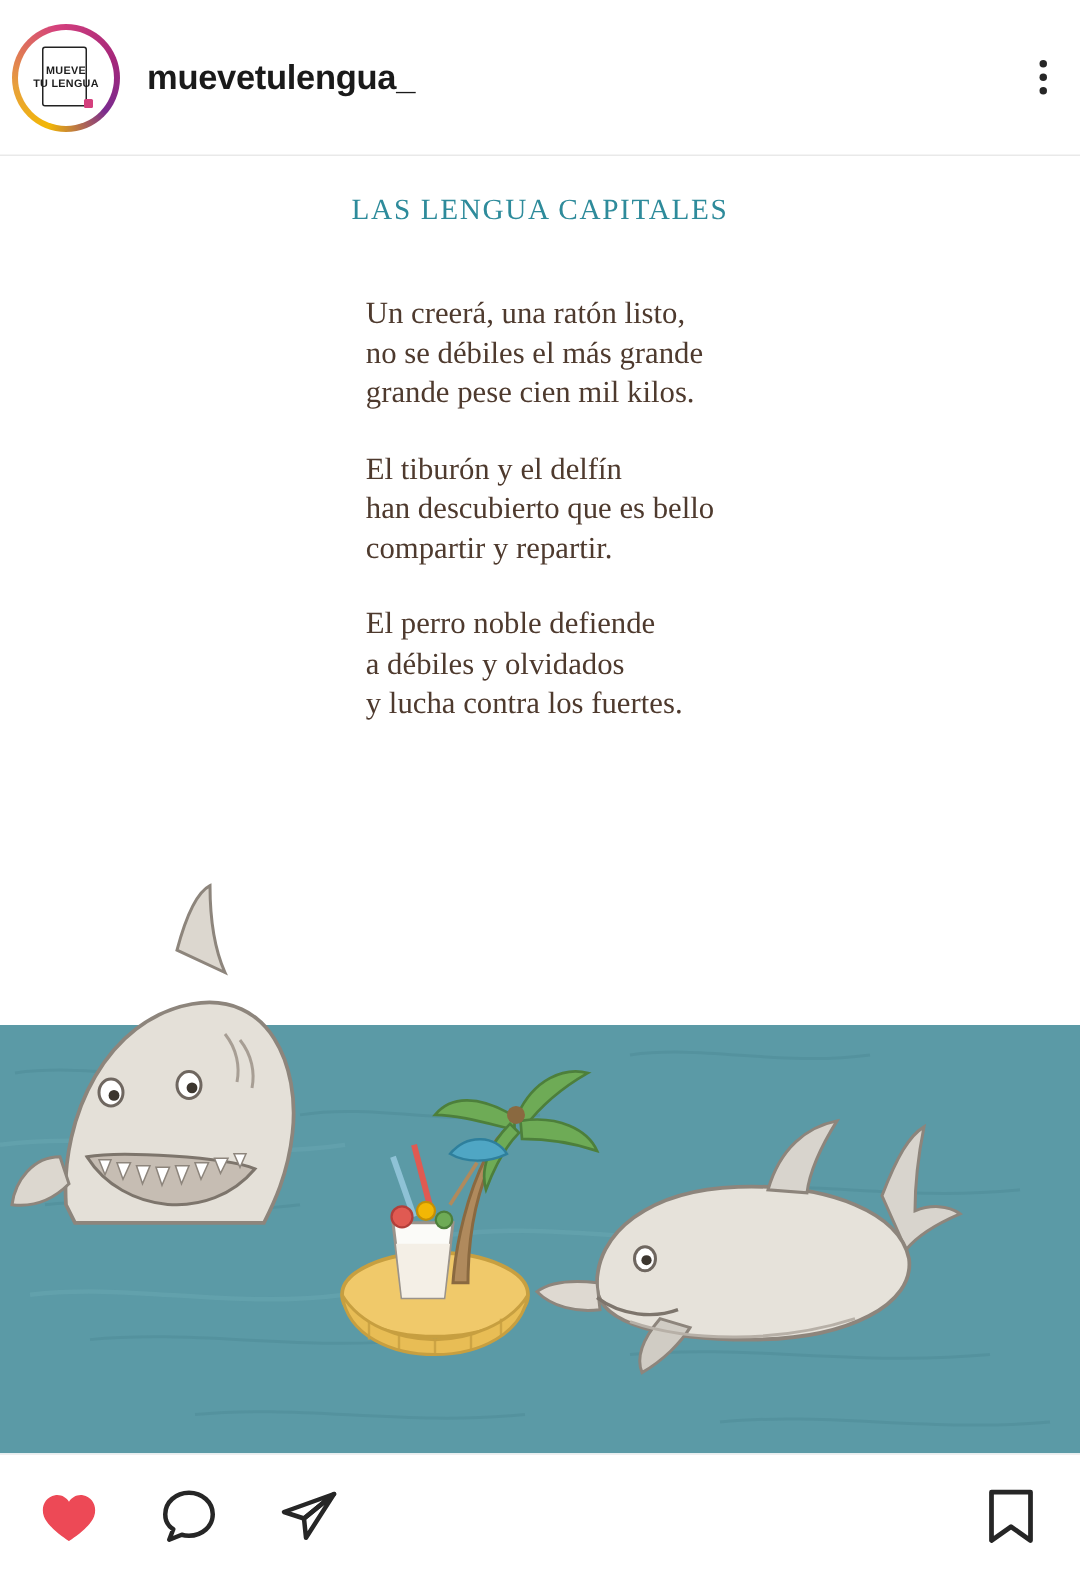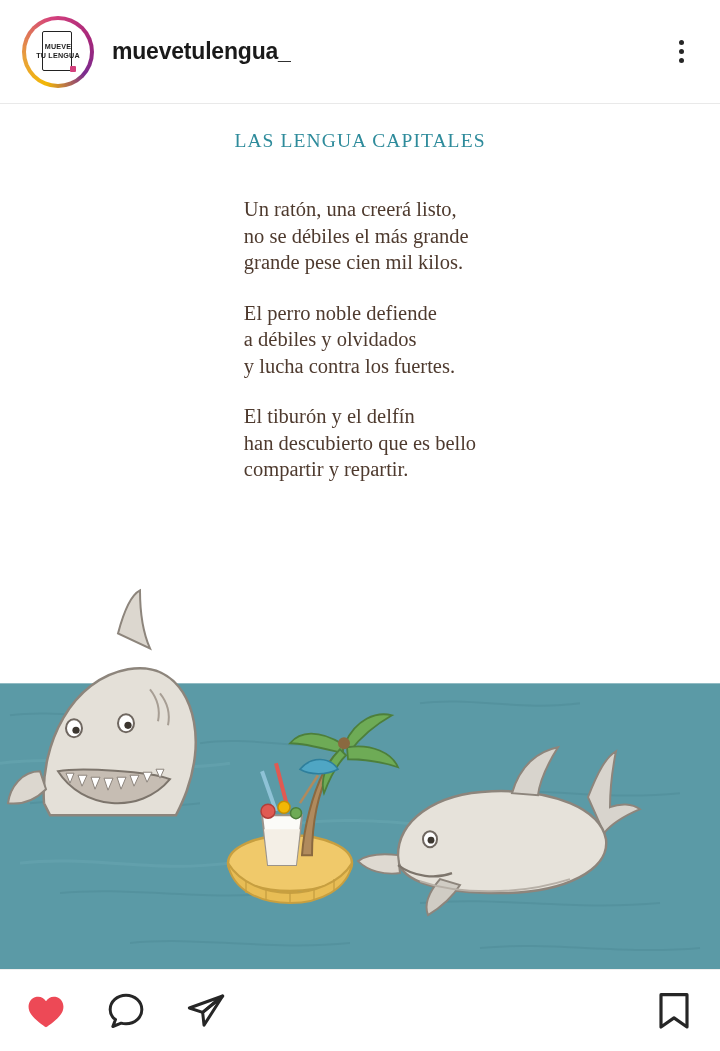--- a/index.html
+++ b/index.html
@@ -21,21 +21,21 @@
     background: #ffffff;
     position: relative;
   }
 
   
   .post-header {
     height: 104px;
     flex: 0 0 104px;
     display: flex;
     align-items: center;
-    padding: 0 22px;
+    padding: 0 8px;
     box-sizing: border-box;
     border-bottom: 1px solid #e9e9e9;
     background: #ffffff;
   }
   .avatar {
     width: 72px;
     height: 72px;
     border-radius: 50%;
     flex: 0 0 72px;
     position: relative;
@@ -335,34 +335,34 @@
         <path d="M398 762 C 414 774, 436 776, 452 770" fill="none" stroke="#7d756c" stroke-width="2.2"></path>
 
         <path d="M420 778 C 460 792, 520 792, 570 776" fill="none" stroke="#b7b0a7" stroke-width="2"></path>
       </g>
     </svg>
 
     <div class="poem-block">
       <div class="poem-title">LAS LENGUA CAPITALES</div>
       <div class="poem-stanzas">
         <div class="stanza">
-          <div>Un ratón, una creerá listo,</div>
+          <div>Un creerá, una ratón listo,</div>
           <div>no se débiles el más grande</div>
           <div>grande pese cien mil kilos.</div>
+        </div>
+        <div class="stanza">
+          <div>El tiburón y el delfín</div>
+          <div>han descubierto que es bello</div>
+          <div>compartir y repartir.</div>
         </div>
         <div class="stanza">
           <div>El perro noble defiende</div>
           <div>a débiles y olvidados</div>
           <div>y lucha contra los fuertes.</div>
         </div>
-        <div class="stanza">
-          <div>El tiburón y el delfín</div>
-          <div>han descubierto que es bello</div>
-          <div>compartir y repartir.</div>
-        </div>
       </div>
     </div>
   </div>
 
   <div class="post-actions">
     <div class="action-left">
       <div class="icon-btn">
         <svg width="40" height="36" viewBox="0 0 24 22" aria-hidden="true">
           <path d="M12 21s-8.4-5.2-10.2-10C0.4 7.1 2.3 3 6.3 2.3 8.7 1.9 10.9 3.1 12 5c1.1-1.9 3.3-3.1 5.7-2.7 4 0.7 5.9 4.8 4.5 8.7C20.4 15.8 12 21 12 21z" fill="#ed4956"></path>
         </svg>

